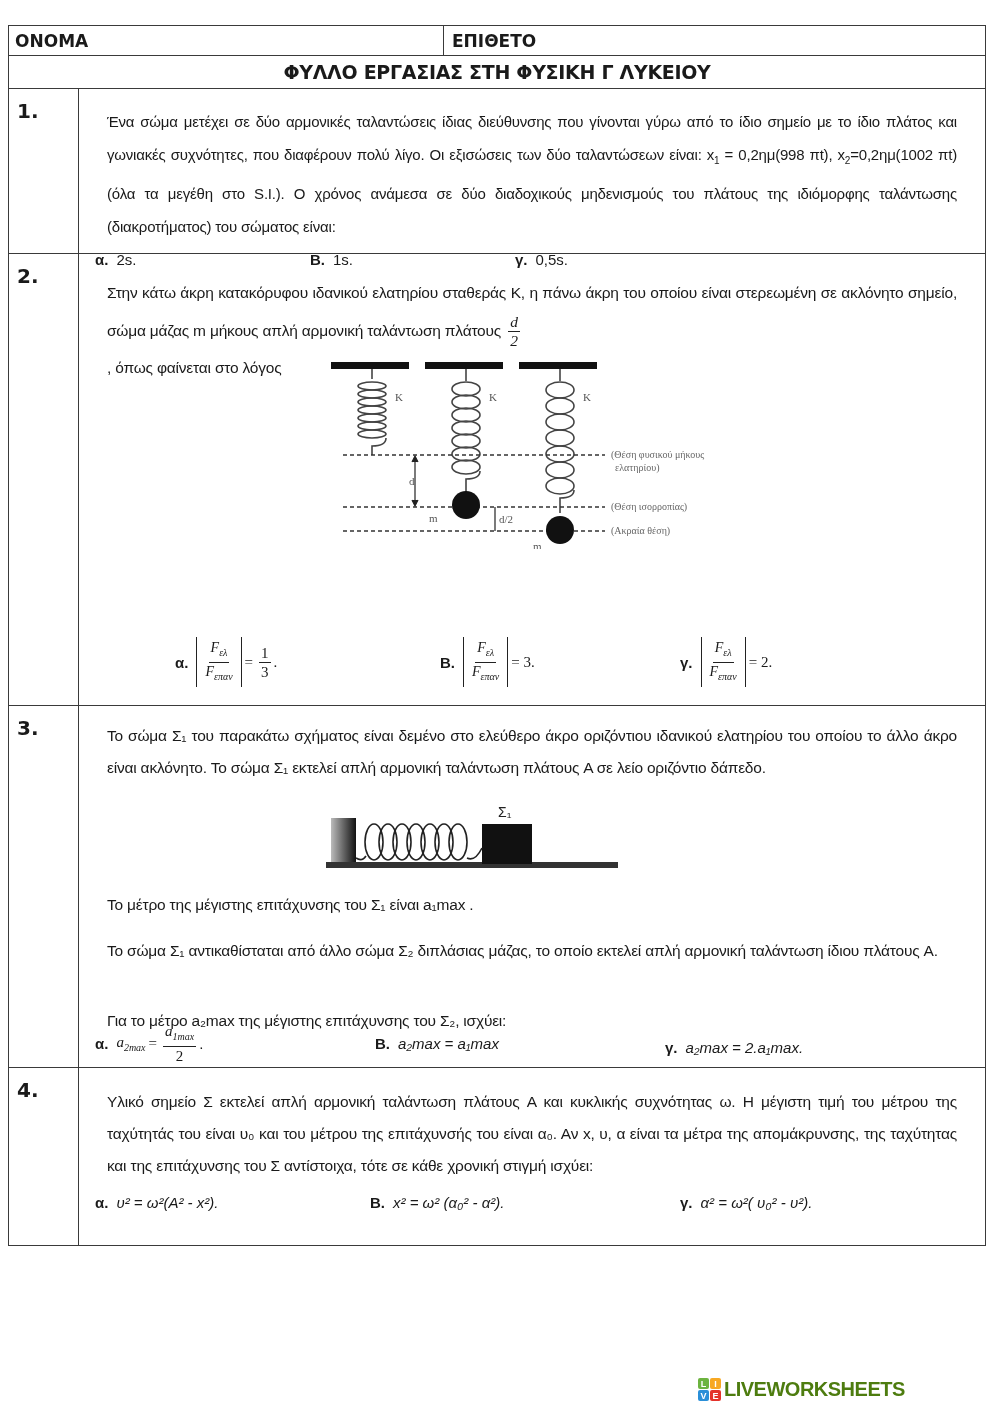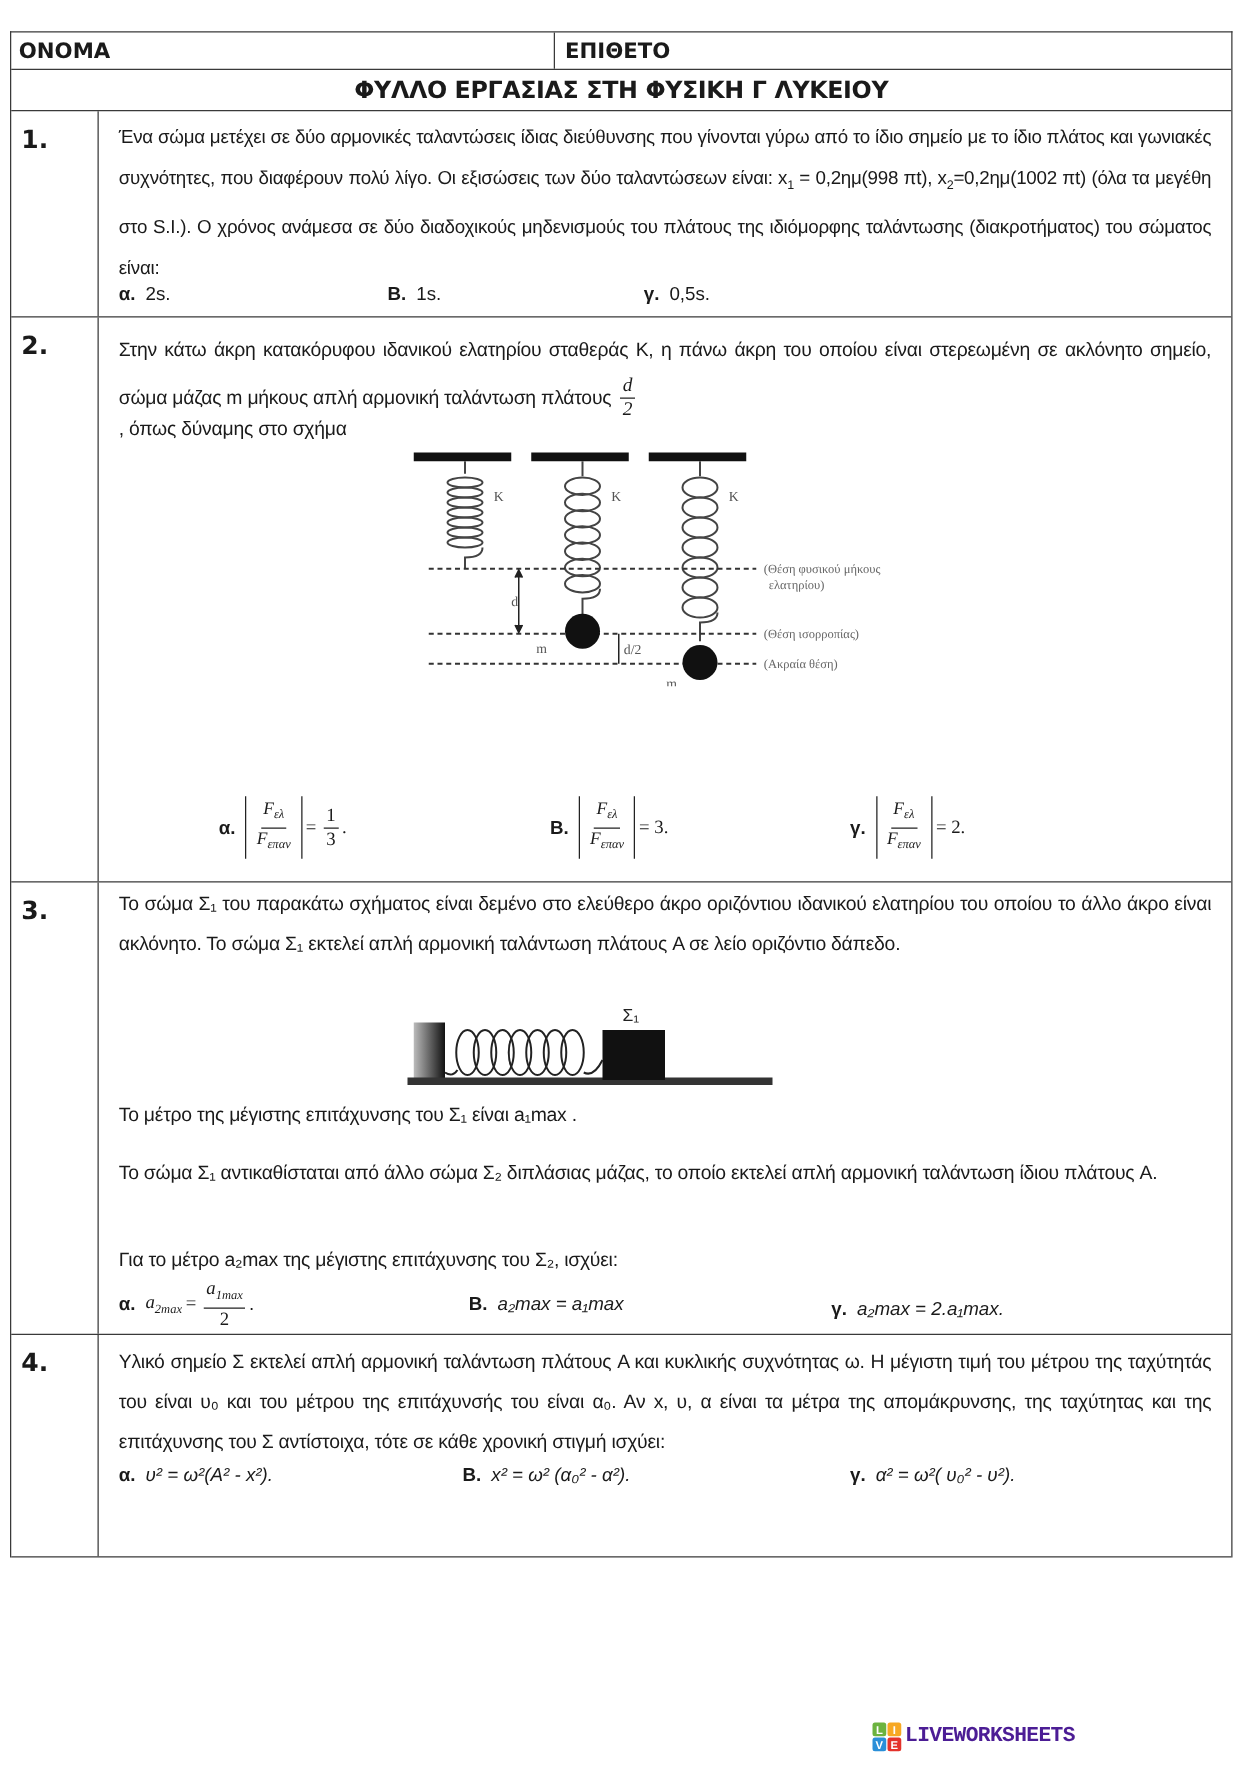--- a/index.html
+++ b/index.html
@@ -11,36 +11,36 @@
                font-family: "DejaVu Sans", sans-serif; font-weight: bold; font-size: 19px; letter-spacing: -0.3px; }
   .name-row { height: 30px; display: flex; }
   .name-cell { width: 428px; border-right: 1px solid #3a3a3a; display: flex; align-items: center; padding-left: 6px;
                font-family: "DejaVu Sans", sans-serif; font-weight: bold; font-size: 17px; }
   .surname-cell { flex: 1; display: flex; align-items: center; padding-left: 8px;
                font-family: "DejaVu Sans", sans-serif; font-weight: bold; font-size: 17px; }
   .q-row { display: flex; }
   .q-num { width: 70px; border-right: 1px solid #3a3a3a; font-family: "DejaVu Sans", sans-serif; font-weight: bold;
            font-size: 20px; padding: 10px 0 0 8px; box-sizing: border-box; }
   .q-body { flex: 1; padding: 4px 16px 0 16px; box-sizing: border-box; position: relative; }
-  .p { font-size: 15.5px; line-height: 33px; text-align: justify; letter-spacing: -0.2px; margin: 0; }
+  .p { font-size: 15.5px; line-height: 33px; text-align: justify; letter-spacing: -0.2px; margin: 12px; }
   .p.tight { line-height: 22px; }
   .opts { display: flex; font-size: 15px; }
   .opt-l { font-weight: bold; margin-right: 8px; }
   .opt { display: flex; align-items: center; }
   sub { font-size: 10px; }
   .frac { display: inline-flex; flex-direction: column; align-items: center; vertical-align: middle; font-family: "Liberation Serif", serif; font-style: italic; margin: 0 3px; }
   .frac .num { border-bottom: 1px solid #222; padding: 0 2px; line-height: 18px; }
   .frac .den { line-height: 18px; padding: 0 2px; }
   .abs { display: inline-flex; align-items: center; border-left: 1.5px solid #222; border-right: 1.5px solid #222; padding: 0 3px; height: 50px; vertical-align: middle; }
   .serif { font-family: "Liberation Serif", serif; }
   .it { font-style: italic; }
   .logo { position: absolute; left: 698px; top: 1378px; display: flex; align-items: center; }
   .logo-grid { display: grid; grid-template-columns: 11px 11px; grid-template-rows: 11px 11px; gap: 1px; margin-right: 3px; }
   .logo-grid span { font-size: 9px; font-weight: bold; color: #fff; display: flex; align-items: center; justify-content: center; border-radius: 2px; }
-  .logo-text { font-family: Liberation Mono, monospace; font-weight: bold; font-size: 17px; color: #4c1d95; letter-spacing: -0.5px; }
+  .logo-text { font-family: Liberation Sans, sans-serif; font-weight: bold; font-size: 20px; color: #4d7c0f; letter-spacing: -0.5px; }
 </style>
 </head>
 <body>
 
 <div class="sheet">
   <div class="row name-row">
     <div class="name-cell">ΟΝΟΜΑ</div>
     <div class="surname-cell">ΕΠΙΘΕΤΟ</div>
   </div>
   <div class="row title-row">ΦΥΛΛΟ ΕΡΓΑΣΙΑΣ ΣΤΗ ΦΥΣΙΚΗ Γ ΛΥΚΕΙΟΥ</div>
@@ -71,21 +71,21 @@
   <div class="row q-row" style="height:452px">
     <div class="q-num">2.</div>
     <div class="q-body" style="padding-top:8px">
       <p class="p" style="line-height:38px">
         <span>Στην κάτω άκρη κατακόρυφου ιδανικού ελατηρίου σταθεράς Κ, η πάνω άκρη του οποίου είναι στερεωμένη σε ακλόνητο σημείο, σώμα μάζας m μήκους απλή αρμονική ταλάντωση πλάτους</span>
         <span class="frac">
             <span class="num">d</span>
             <span class="den">2</span>
           </span>
       </p>
-      <p class="p" style="line-height:20px; margin-top:-4px">, όπως δύναμης στο σχήμα</p>
+      <p class="p" style="line-height:20px; margin-top:-4px">, όπως φαίνεται στο λόγος</p>
 
       <svg style="position:absolute; left:244px; top:100px" width="470" height="195" viewBox="0 0 470 195">
         <g fill="#111" stroke="none">
           <rect x="8" y="8" width="78" height="7"></rect>
           <rect x="102" y="8" width="78" height="7"></rect>
           <rect x="196" y="8" width="78" height="7"></rect>
         </g>
         <g fill="none" stroke="#444" stroke-width="1.6">
           <path d="M49 15 v10"></path>
           <ellipse cx="49" cy="32" rx="14" ry="4"></ellipse>

